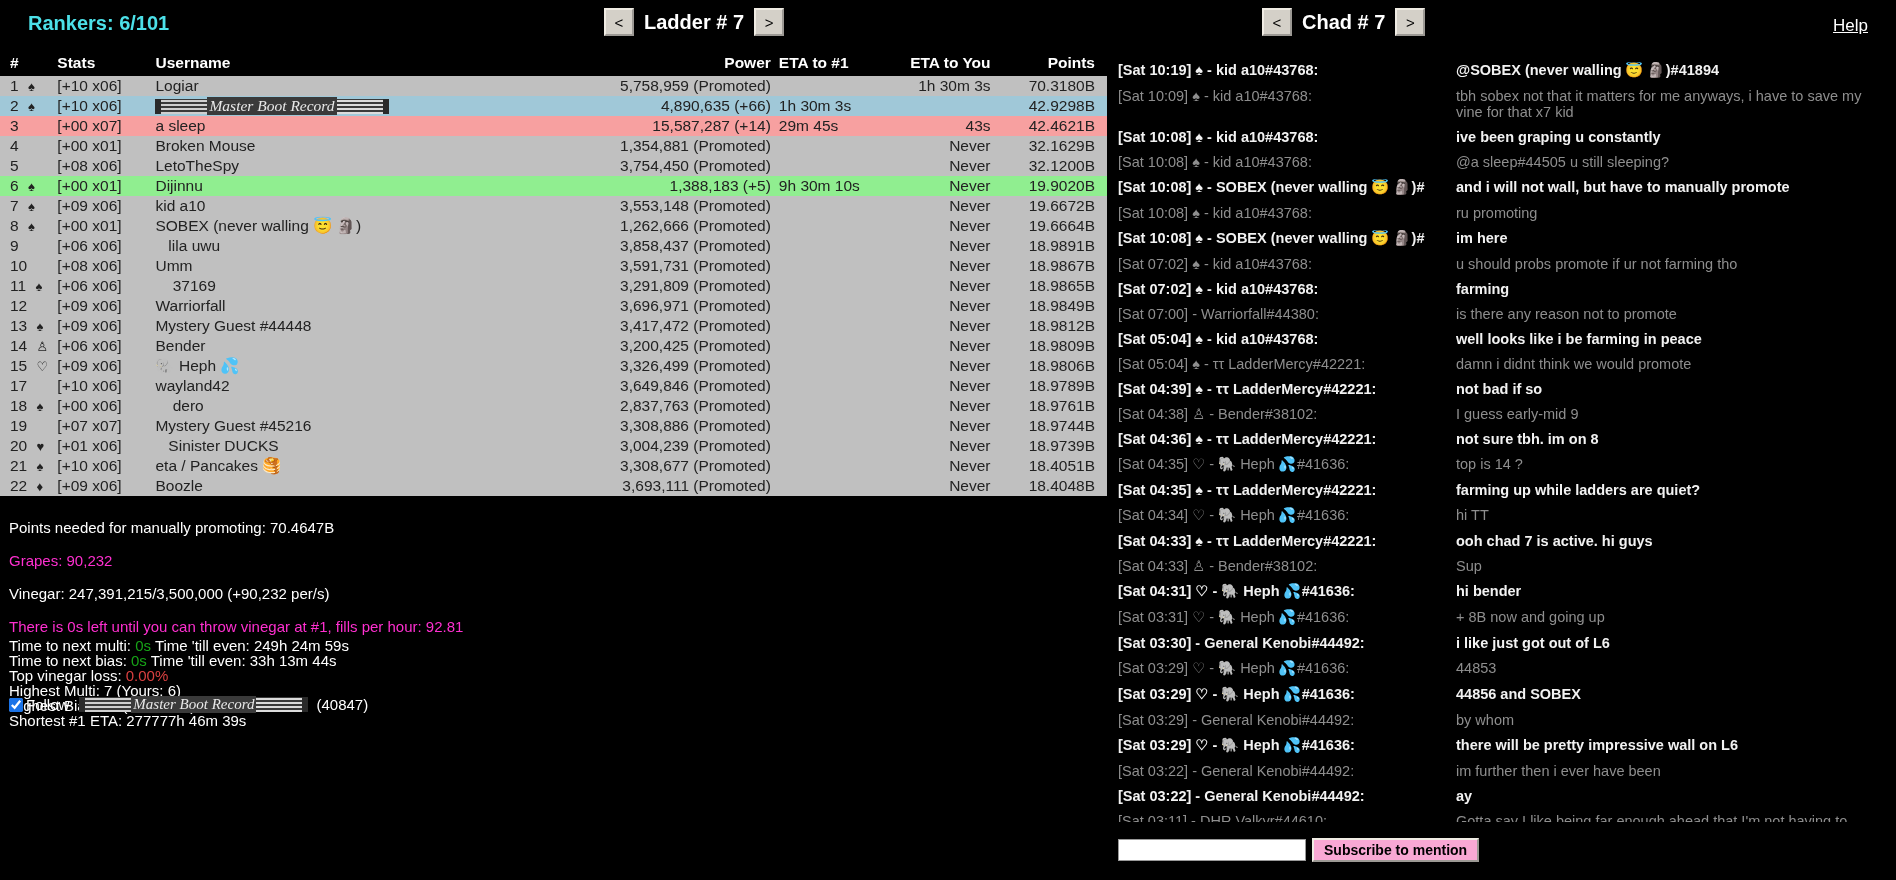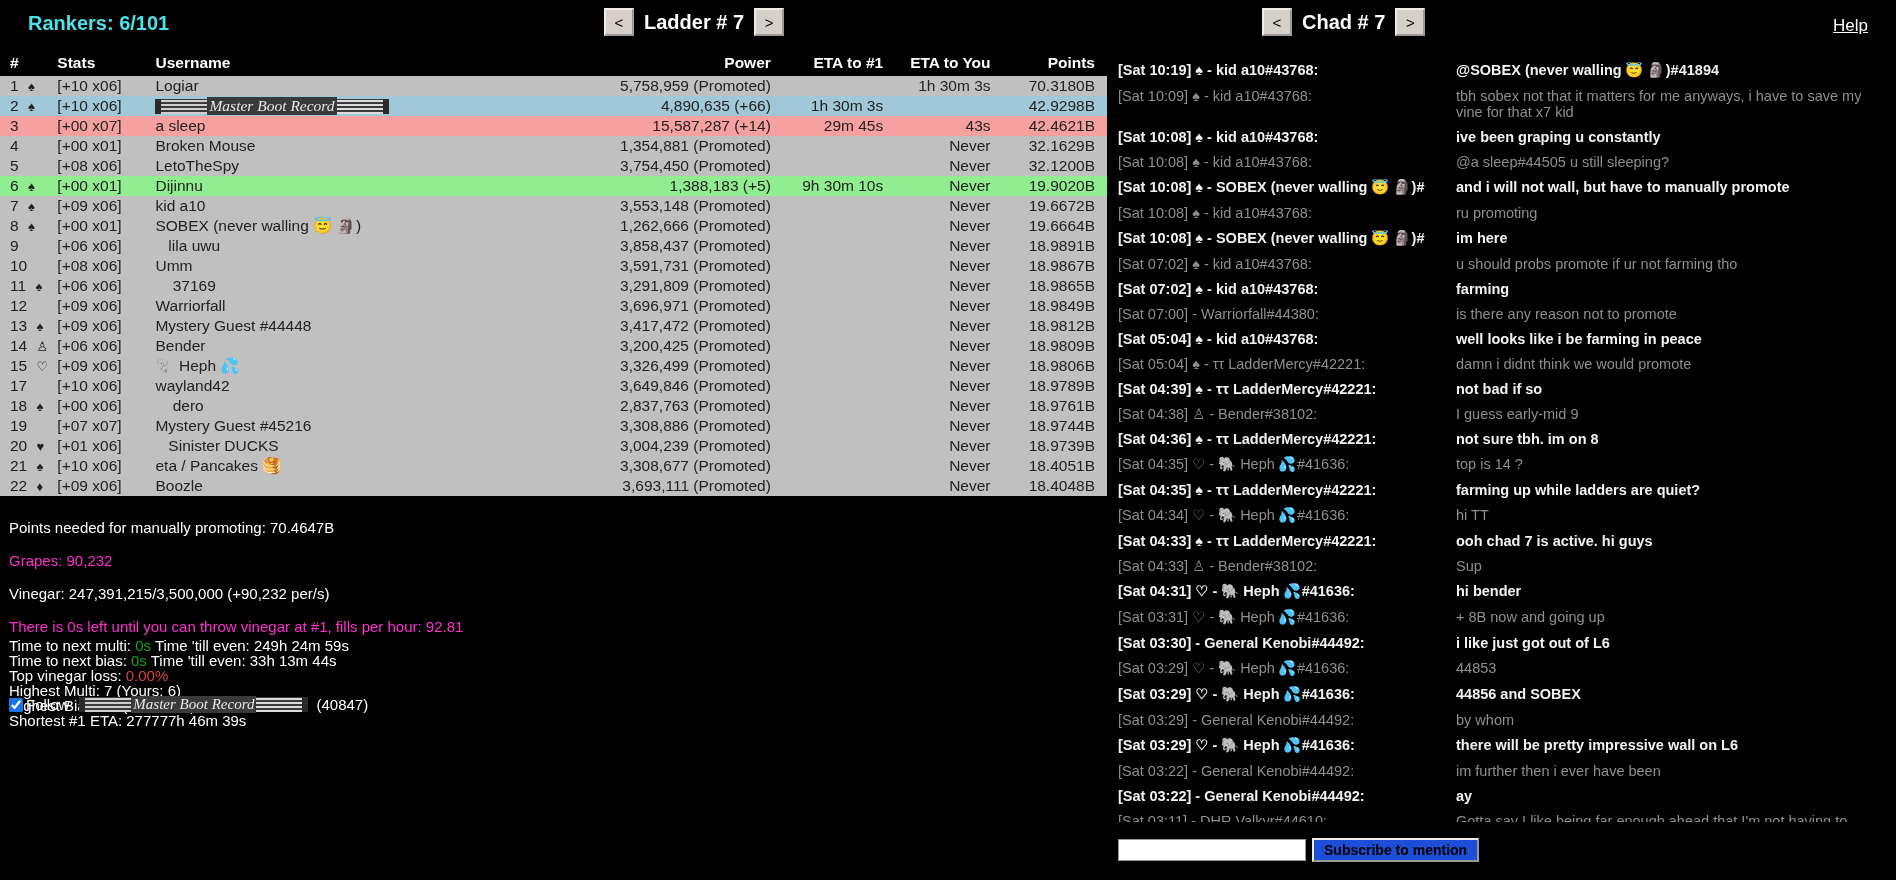--- a/index.html
+++ b/index.html
@@ -67,21 +67,21 @@
   }
   tr.row-normal td { background: #c0c0c0; }
   tr.row-self td   { background: #90ee90; }
   tr.row-hl-blue td{ background: #a0c8d8; }
   tr.row-hl-red td { background: #f7a0a0; }
 
   .c-rank   { width: 52px;  text-align: left; padding-left: 10px !important; }
   .c-stats  { width: 96px;  text-align: left; }
   .c-user   { width: 430px; text-align: left; }
   .c-power  { width: 180px; text-align: right; }
-  .c-eta1   { width: 110px; text-align: right; }
+  .c-eta1   { width: 110px; text-align: left; }
   .c-etayou { width: 105px; text-align: right; }
   .c-points { width: 110px; text-align: right; padding-right: 12px !important; }
 
   th.c-rank { text-align: left; }
   th.c-stats{ text-align: left; }
   th.c-user { text-align: left; }
 
   .suit { font-size: 13px; margin-left: 5px; }
   .mbr-name {
     background: #3a3a3a; color: #e8e8e8;
@@ -145,21 +145,21 @@
     display: flex; align-items: center; gap: 6px;
   }
   #mention-input {
     width: 188px; height: 22px;
     background: #ffffff; color: #000; border: 1px solid #999;
     font-family: "Liberation Sans", sans-serif; font-size: 13px;
     padding: 1px 3px;
   }
   #subscribe-btn {
     height: 24px; padding: 2px 10px;
-    background: #1d4ed8; color: #000;
+    background: #f9a8d4; color: #000;
     border: 2px outset #f0ece4;
     font-family: "Liberation Sans", sans-serif; font-size: 14px;
     font-weight: bold; cursor: pointer;
   }
   .vsep {
     position: absolute; left: 1110px; top: 0; width: 1px; height: 880px;
     background: #000;
   }
 </style>
 </head>

